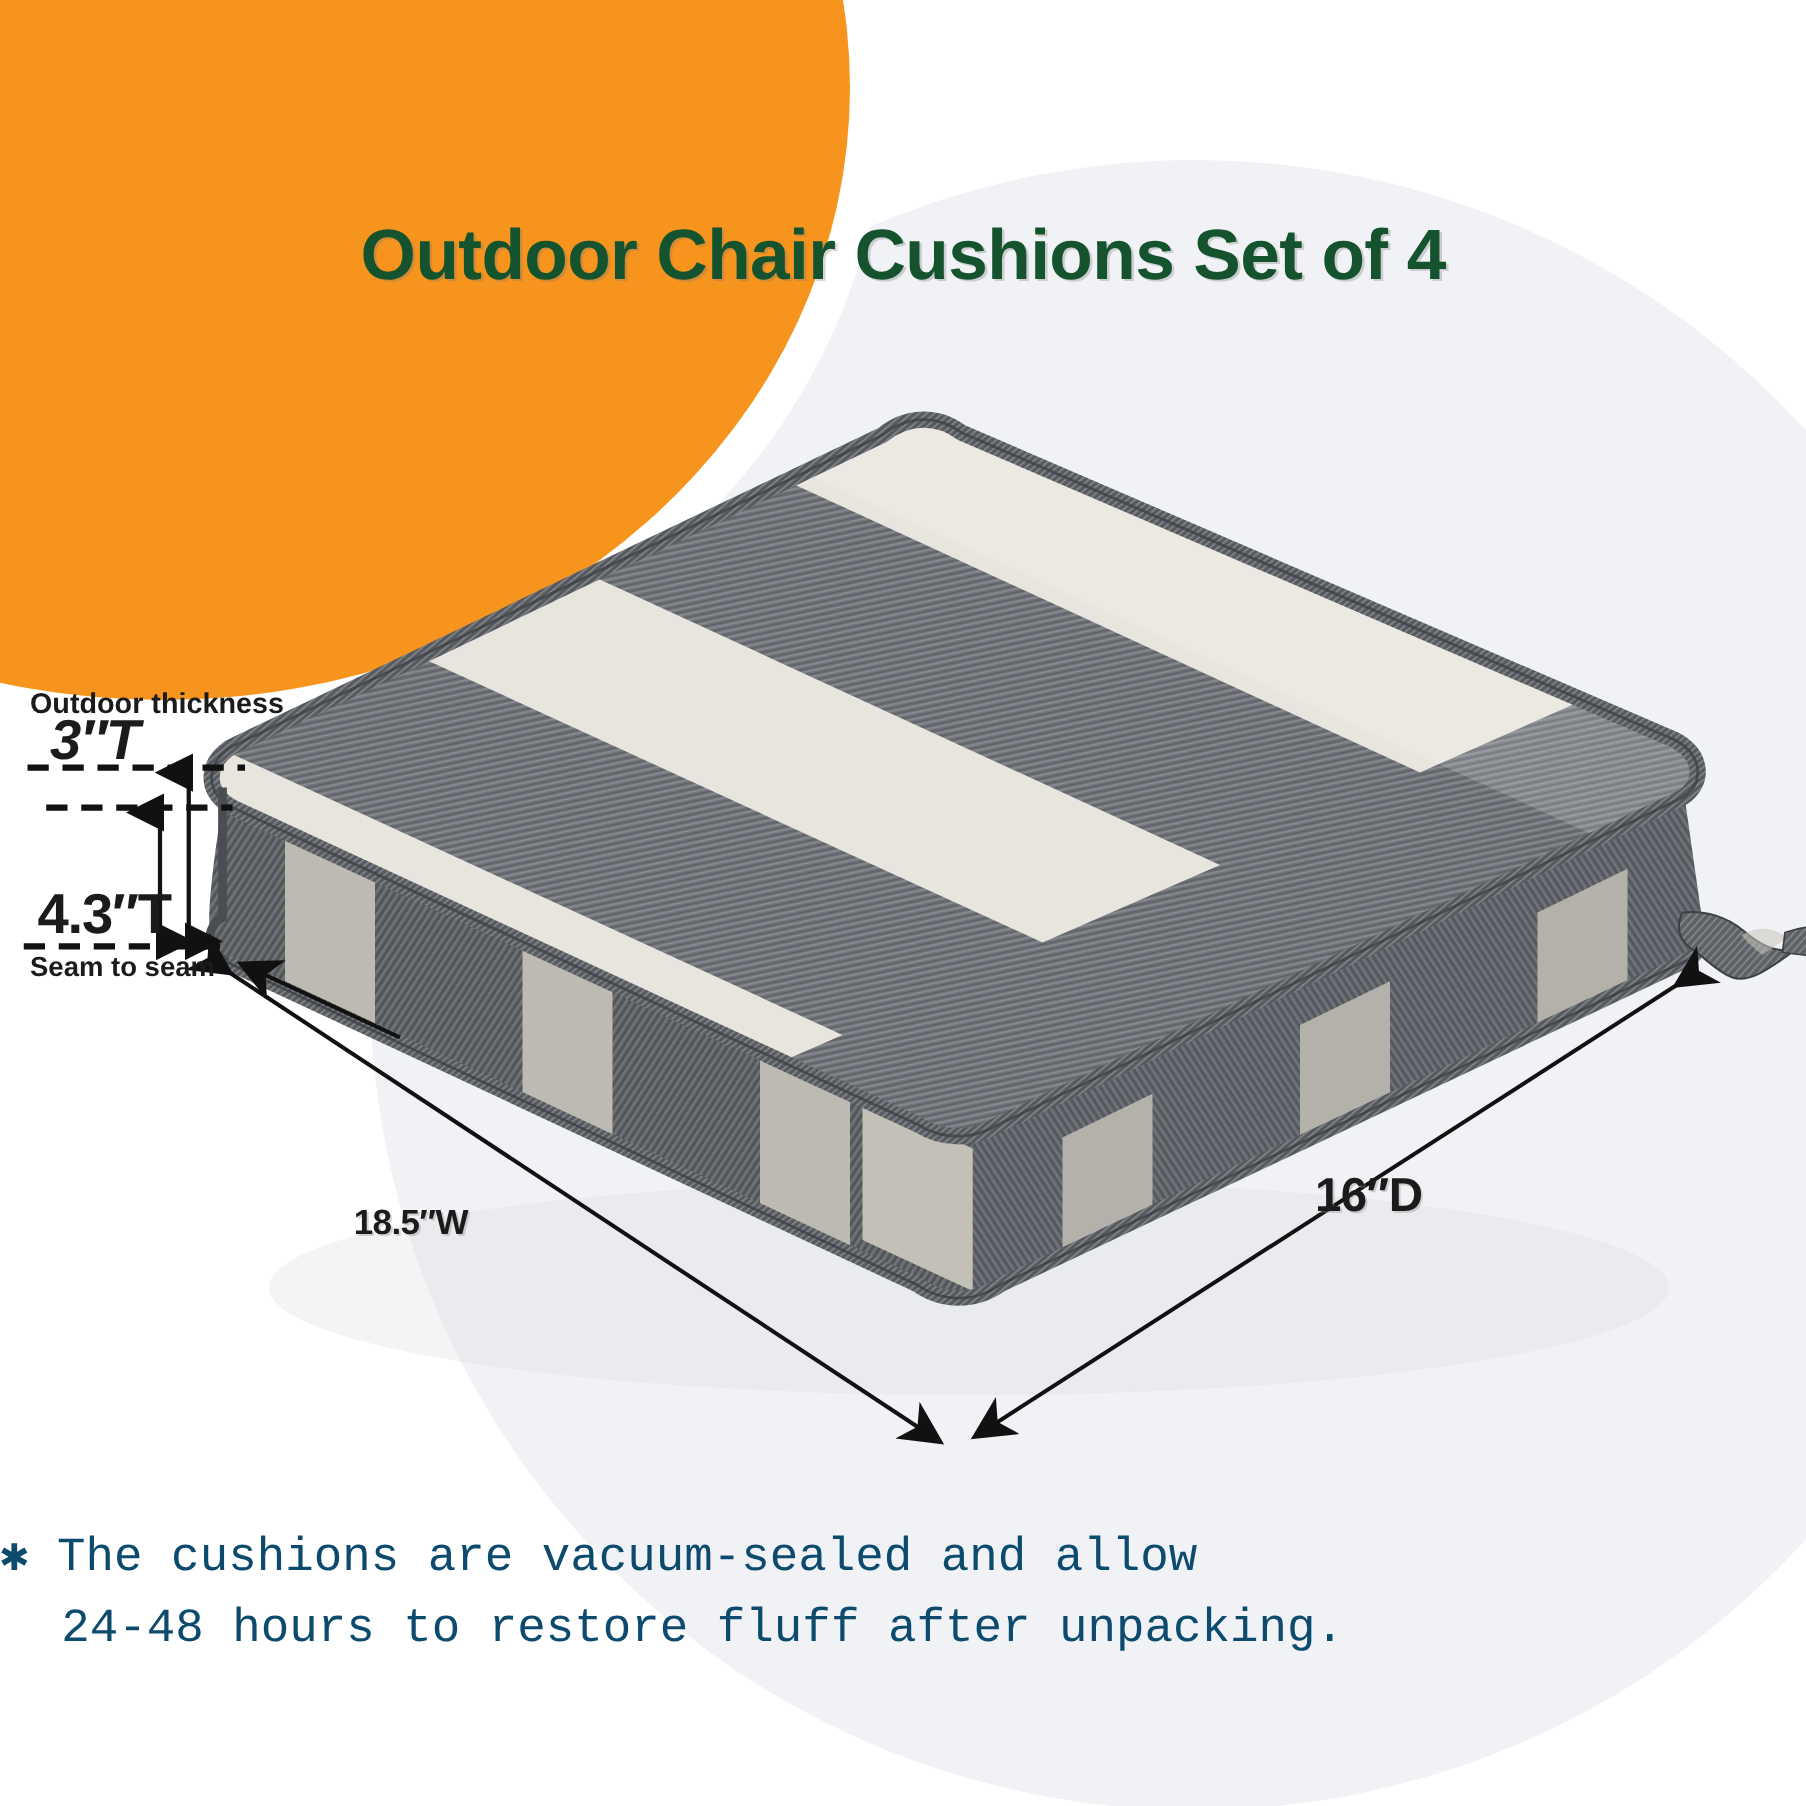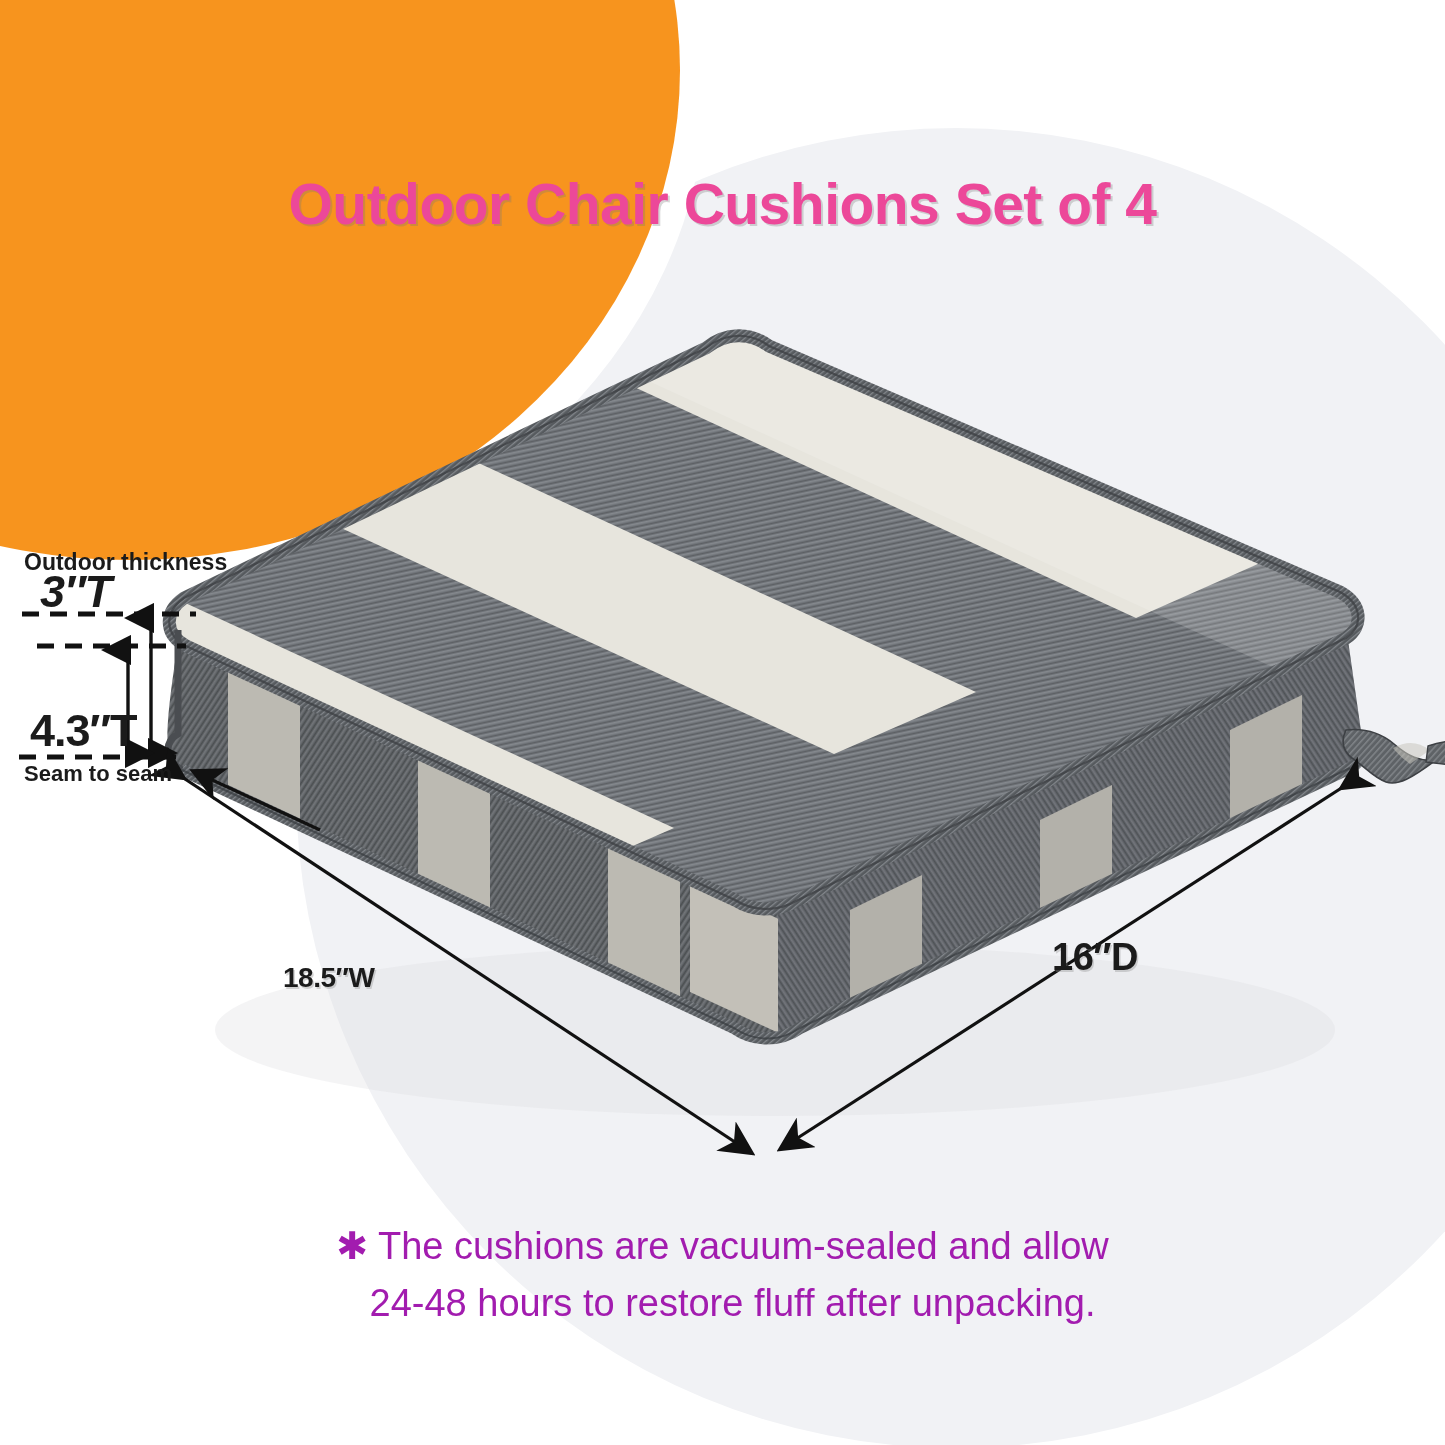--- a/index.html
+++ b/index.html
@@ -39,21 +39,21 @@
 
   
   .title{
     position:absolute;
     left:0; top:171px;
     width:1445px;
     text-align:center;
     font-size:57px;
     font-weight:bold;
     letter-spacing:-0.5px;
-    color:#ec4899;
+    color:#14532d;
     z-index:6;
     text-shadow:2px 2px 0 rgba(120,120,120,.30);
     white-space:nowrap;
   }
 
   
   #cushion{
     position:absolute;
     left:150px; top:330px;
     width:1260px; height:820px;
@@ -100,28 +100,29 @@
   #guides{
     position:absolute;left:0;top:0;width:1445px;height:1445px;
     z-index:7;pointer-events:none;overflow:visible;
   }
 
   
   .footnote{
     position:absolute;
     left:0; top:1218px;
     width:1445px;
-    text-align:center;
+    text-align:left;
     z-index:8;
-    color:#a21caf;
+    color:#0c4a6e;
     font-size:38px;
     line-height:57px;
+    font-family:Liberation Mono, monospace;
   }
   .footnote .fl{display:block;}
-  .footnote .fl2{padding-left:20px;}
+  .footnote .fl2{padding-left:49px;}
 </style>
 </head>
 <body>
 
 <div id="stage">
 
   <div class="bg-gray-blob"></div>
   <div class="bg-white-ring"></div>
   <div class="bg-orange-blob"></div>
 

